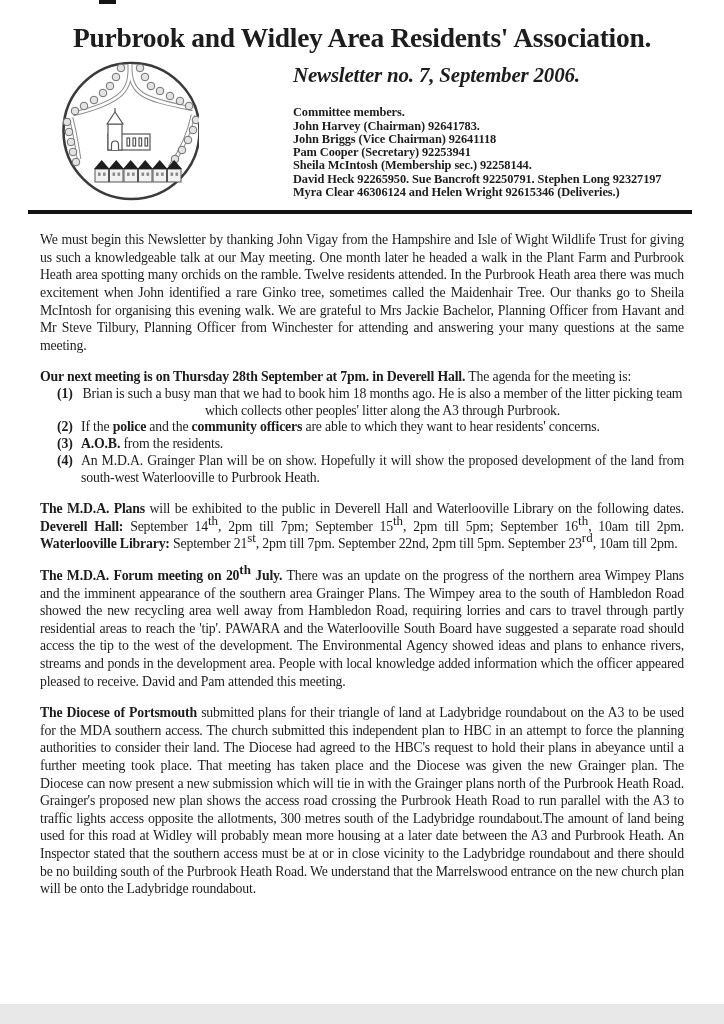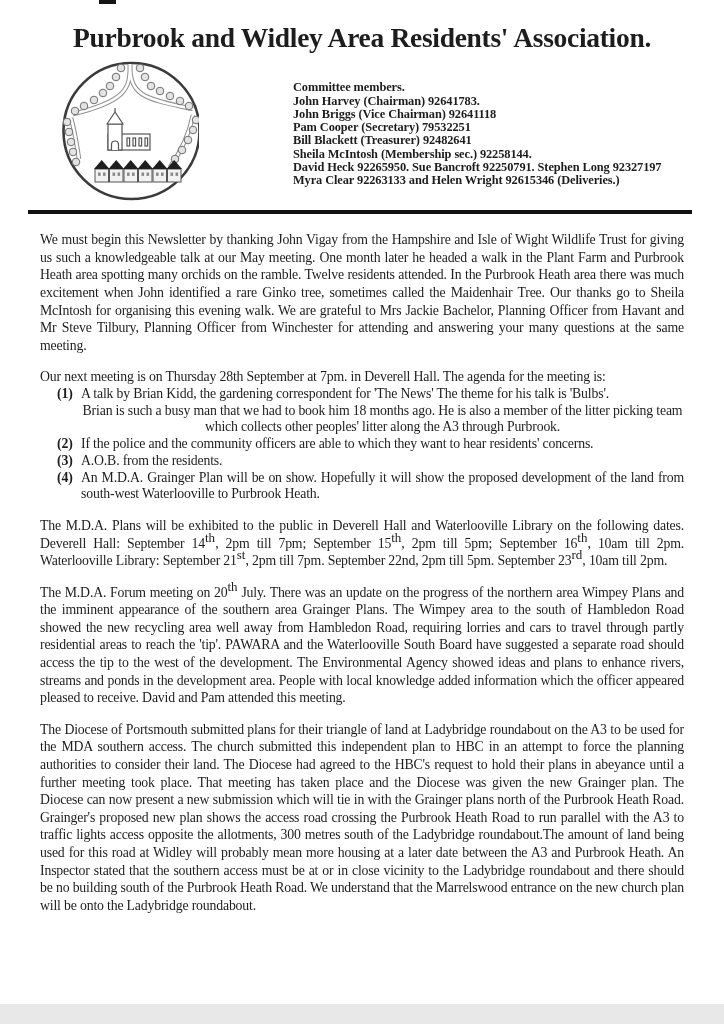--- a/index.html
+++ b/index.html
@@ -49,21 +49,21 @@
   }
   .body-text {
     margin: 17px 40px 0 40px;
     font-size: 13.8px;
     line-height: 17.6px;
     letter-spacing: -0.18px;
     text-align: justify;
   }
   .para { margin-top: 14px; }
   .para.first { margin-top: 0; font-family: Liberation Serif, serif; }
-  .b { font-weight: normal; }
+  .b { font-weight: bold; }
   .sup {
     vertical-align: super;
     font-size: 13px;
     line-height: 0;
     letter-spacing: 0;
   }
   .agenda-list { }
   .agenda-item { display: flex; line-height: 16.7px; }
   .agenda-marker { flex: 0 0 24px; margin-left: 17px; font-weight: bold; }
   .agenda-body { flex: 1; }
@@ -166,45 +166,44 @@
             <rect x="100" y="112.5" width="2.6" height="3.4"></rect>
               <rect x="105" y="112.5" width="2.6" height="3.4"></rect>
             <rect x="114.5" y="112.5" width="2.6" height="3.4"></rect>
               <rect x="119.5" y="112.5" width="2.6" height="3.4"></rect>
           </g>
         </g>
       </svg>
     </div>
 
     <div class="header-right">
+      <div class="newsletter-title">Newsletter no. 7, September 2006.</div>
       <div class="committee">
         <div class="committee-heading">Committee members.</div>
         <div class="committee-list">
             <div class="committee-member">John Harvey (Chairman) 92641783.</div>
             <div class="committee-member">John Briggs (Vice Chairman) 92641118</div>
-            <div class="committee-member">Pam Cooper (Secretary) 79532251</div>
-            <div class="committee-member">Bill Blackett (Treasurer) 92482641</div>
+            <div class="committee-member">Pam Cooper (Secretary) 92253941</div>
             <div class="committee-member">Sheila McIntosh (Membership sec.) 92258144.</div>
             <div class="committee-member">David Heck 92265950. Sue Bancroft 92250791. Stephen Long 92327197</div>
-            <div class="committee-member">Myra Clear 92263133 and Helen Wright 92615346 (Deliveries.)</div>
+            <div class="committee-member">Myra Clear 46306124 and Helen Wright 92615346 (Deliveries.)</div>
           </div>
       </div>
     </div>
   </div>
 
   <div class="rule"></div>
 
   <div class="body-text">
       <div class="para first"><span>We must begin this Newsletter by thanking John Vigay from the Hampshire and Isle of Wight Wildlife Trust for giving us such a knowledgeable talk at our May meeting. One month later he headed a walk in the Plant Farm and Purbrook Heath area spotting many orchids on the ramble. Twelve residents attended. In the Purbrook Heath area there was much excitement when John identified a rare Ginko tree, sometimes called the Maidenhair Tree. Our thanks go to Sheila McIntosh for organising this evening walk. We are grateful to Mrs Jackie Bachelor, Planning Officer from Havant and Mr Steve Tilbury, Planning Officer from Winchester for attending and answering your many questions at the same meeting.</span></div>
       <div class="para"><span class="b">Our next meeting is on Thursday 28th September at 7pm. in Deverell Hall.</span><span> The agenda for the meeting is:</span></div>
       <div class="agenda-list">
         <div class="agenda-item">
           <div class="agenda-marker">(1)</div>
           <div class="agenda-body">
-            <div class="agenda-para"><span>A talk by </span><span class="b">Brian Kidd,</span><span> the gardening correspondent for </span><span class="b">'The News'</span><span> The theme for his talk is </span><span class="b">'Bulbs'.</span></div>
             <div class="agenda-para left"><span>Brian is such a busy man that we had to book him 18 months ago. He is also a member of the litter picking team which collects other peoples' litter along the A3 through Purbrook.</span></div>
           </div>
         </div>
         <div class="agenda-item">
           <div class="agenda-marker">(2)</div>
           <div class="agenda-body">
             <div class="agenda-para"><span>If the </span><span class="b">police</span><span> and the </span><span class="b">community officers</span><span> are able to which they want to hear residents' concerns.</span></div>
           </div>
         </div>
         <div class="agenda-item">

